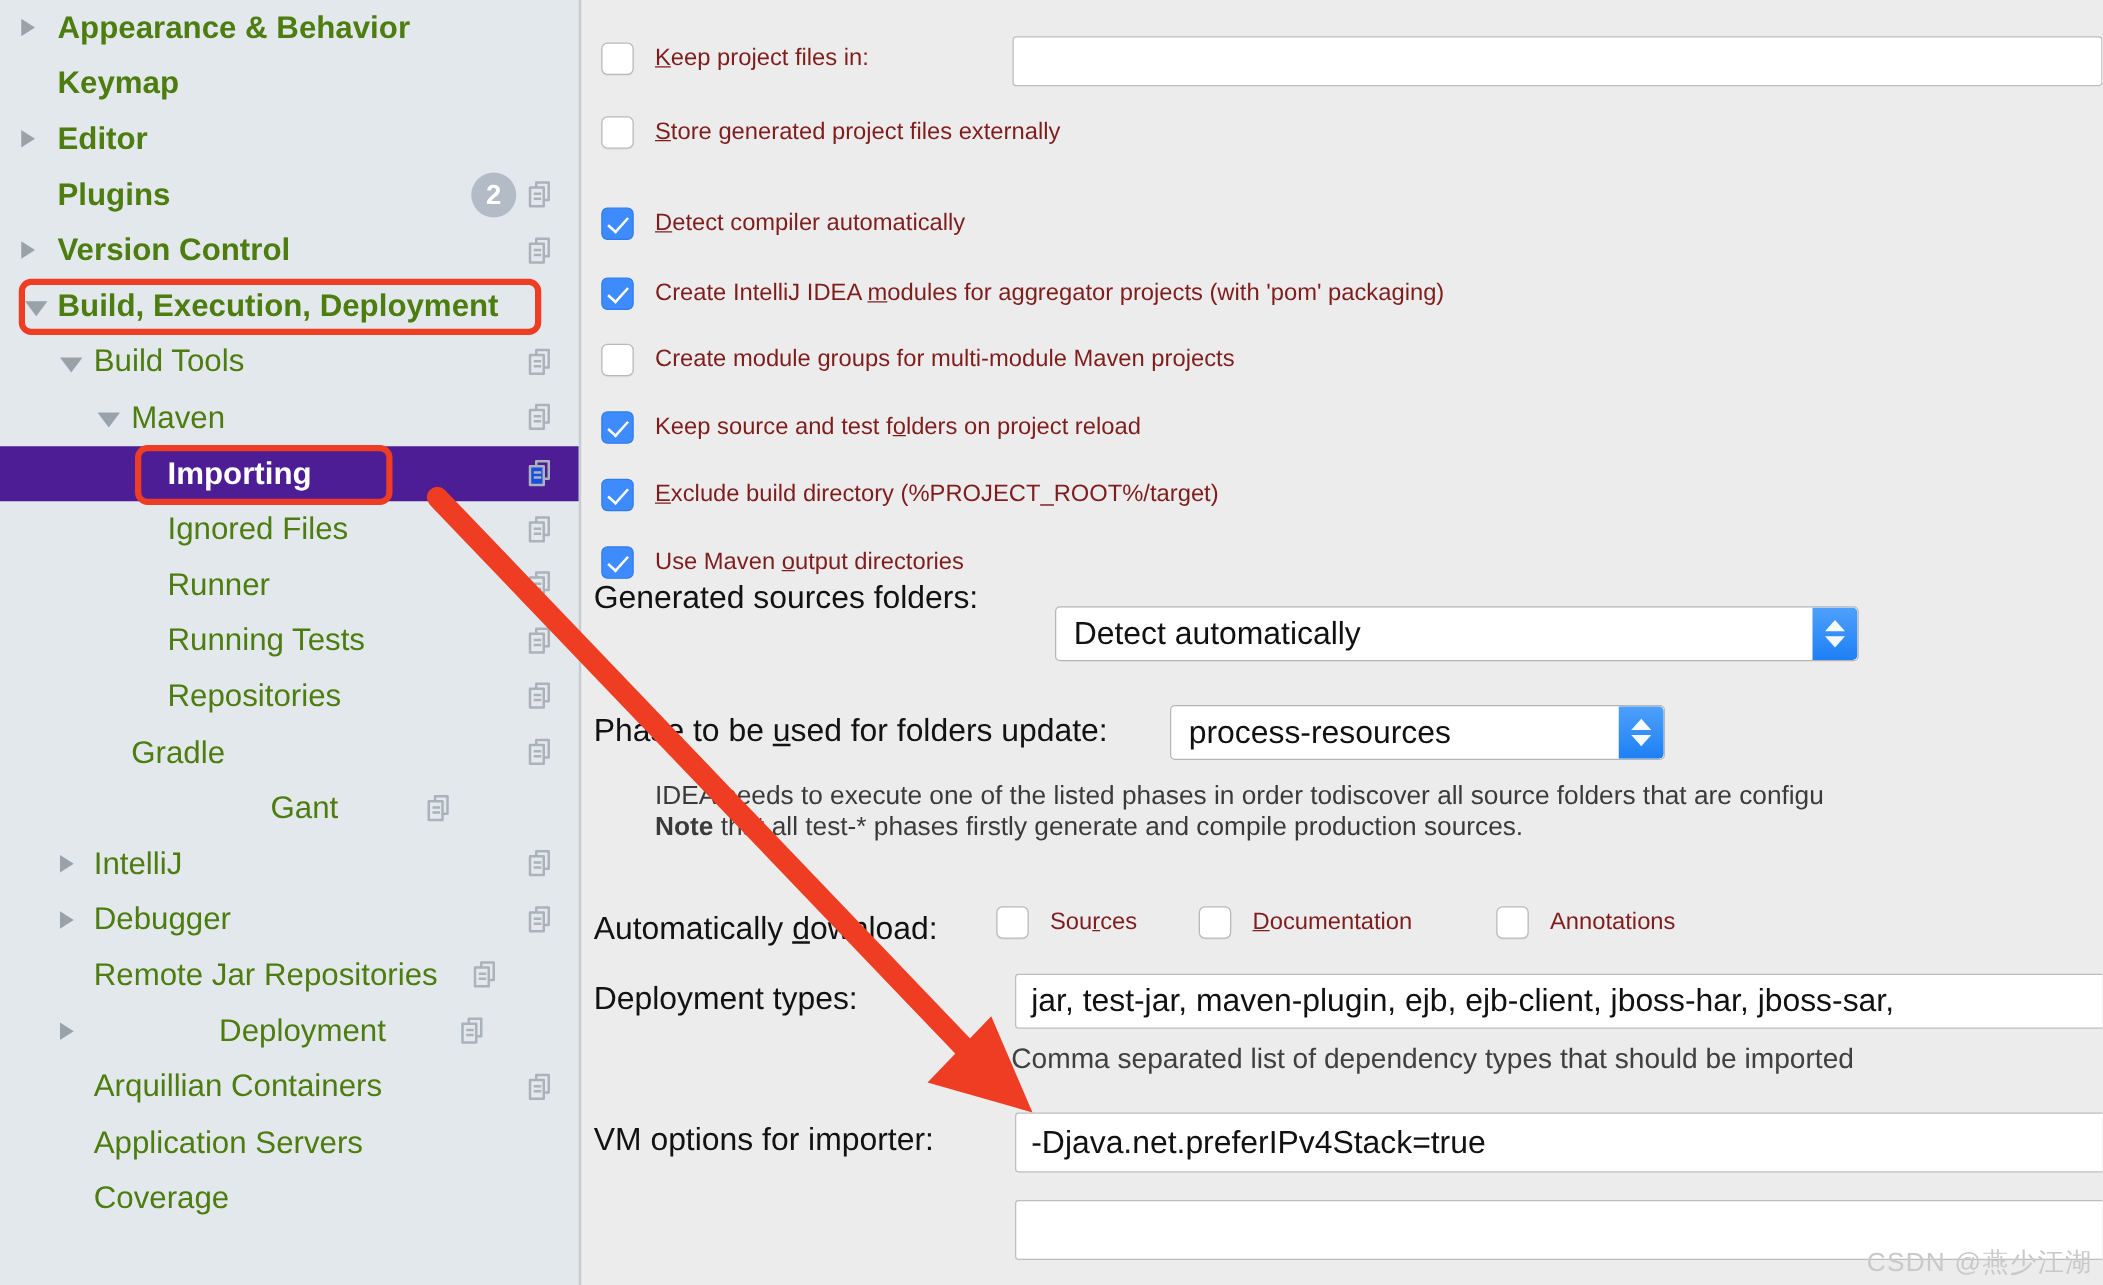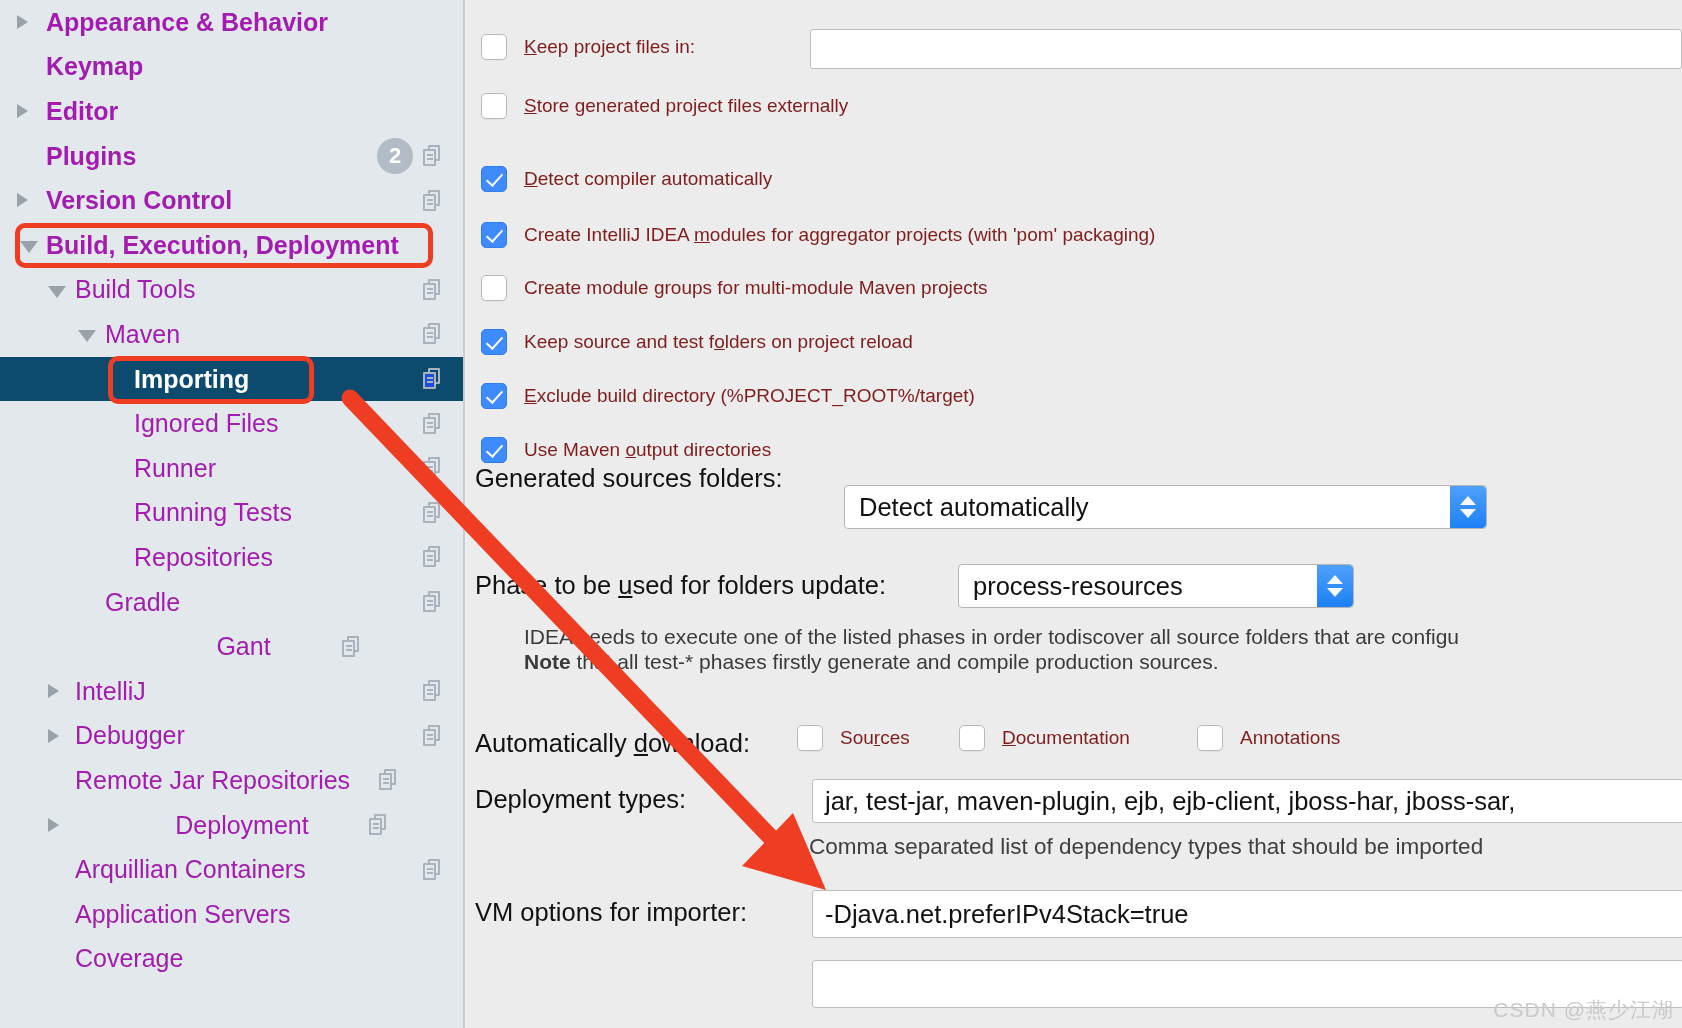--- a/index.html
+++ b/index.html
@@ -24,36 +24,36 @@
     box-sizing: border-box;
     overflow: hidden;
   }
   .tree-row {
     position: relative;
     height: 44.6px;
     display: flex;
     align-items: center;
     box-sizing: border-box;
   }
-  .tree-row.selected { background: #0c4a6e; }
+  .tree-row.selected { background: #4c1d95; }
   .tree-row .arrow {
     position: absolute;
     width: 0; height: 0;
     border-left: 11px solid #9aa2a9;
     border-top: 7.5px solid transparent;
     border-bottom: 7.5px solid transparent;
   }
   .tree-row .arrow.open {
     border-left: 9px solid transparent;
     border-right: 9px solid transparent;
     border-top: 12px solid #9aa2a9;
     border-bottom: none;
   }
   .tree-row .label {
-    color: #a21caf;
+    color: #4d7c0f;
     font-size: 25px;
     white-space: nowrap;
   }
   .tree-row.bold .label { font-weight: bold; }
   .tree-row.selected .label { color: #ffffff; font-weight: bold; }
 
   .copy-icon {
     position: absolute;
     right: 18px;
     width: 22px; height: 22px;
@@ -437,21 +437,21 @@
     <div class="field-label" style="left:8px; top:464px;">Generated sources folders:</div>
     <div class="combo" style="left:377px; top:485px; width:643px; height:44px;">
       <span class="val">Detect automatically</span>
       <span class="stepper">
         <span class="chev up"></span>
           <span class="chev down"></span>
       </span>
     </div>
 
     <div class="field-label" style="left:8px; top:571px;"><span>Phase to be </span><span class="u">u</span><span>sed for folders update:</span></div>
-    <div class="combo" style="left:491px; top:564px; width:396px; height:44px;">
+    <div class="combo" style="left:469px; top:564px; width:396px; height:44px;">
       <span class="val">process-resources</span>
       <span class="stepper">
         <span class="chev up"></span>
           <span class="chev down"></span>
       </span>
     </div>
 
     <div class="note" style="left:57px; top:625px;">IDEA needs to execute one of the listed phases in order todiscover all source folders that are configu</div>
     <div class="note" style="left:57px; top:650px;"><b>Note</b><span> that all test-* phases firstly generate and compile production sources.</span></div>
 

